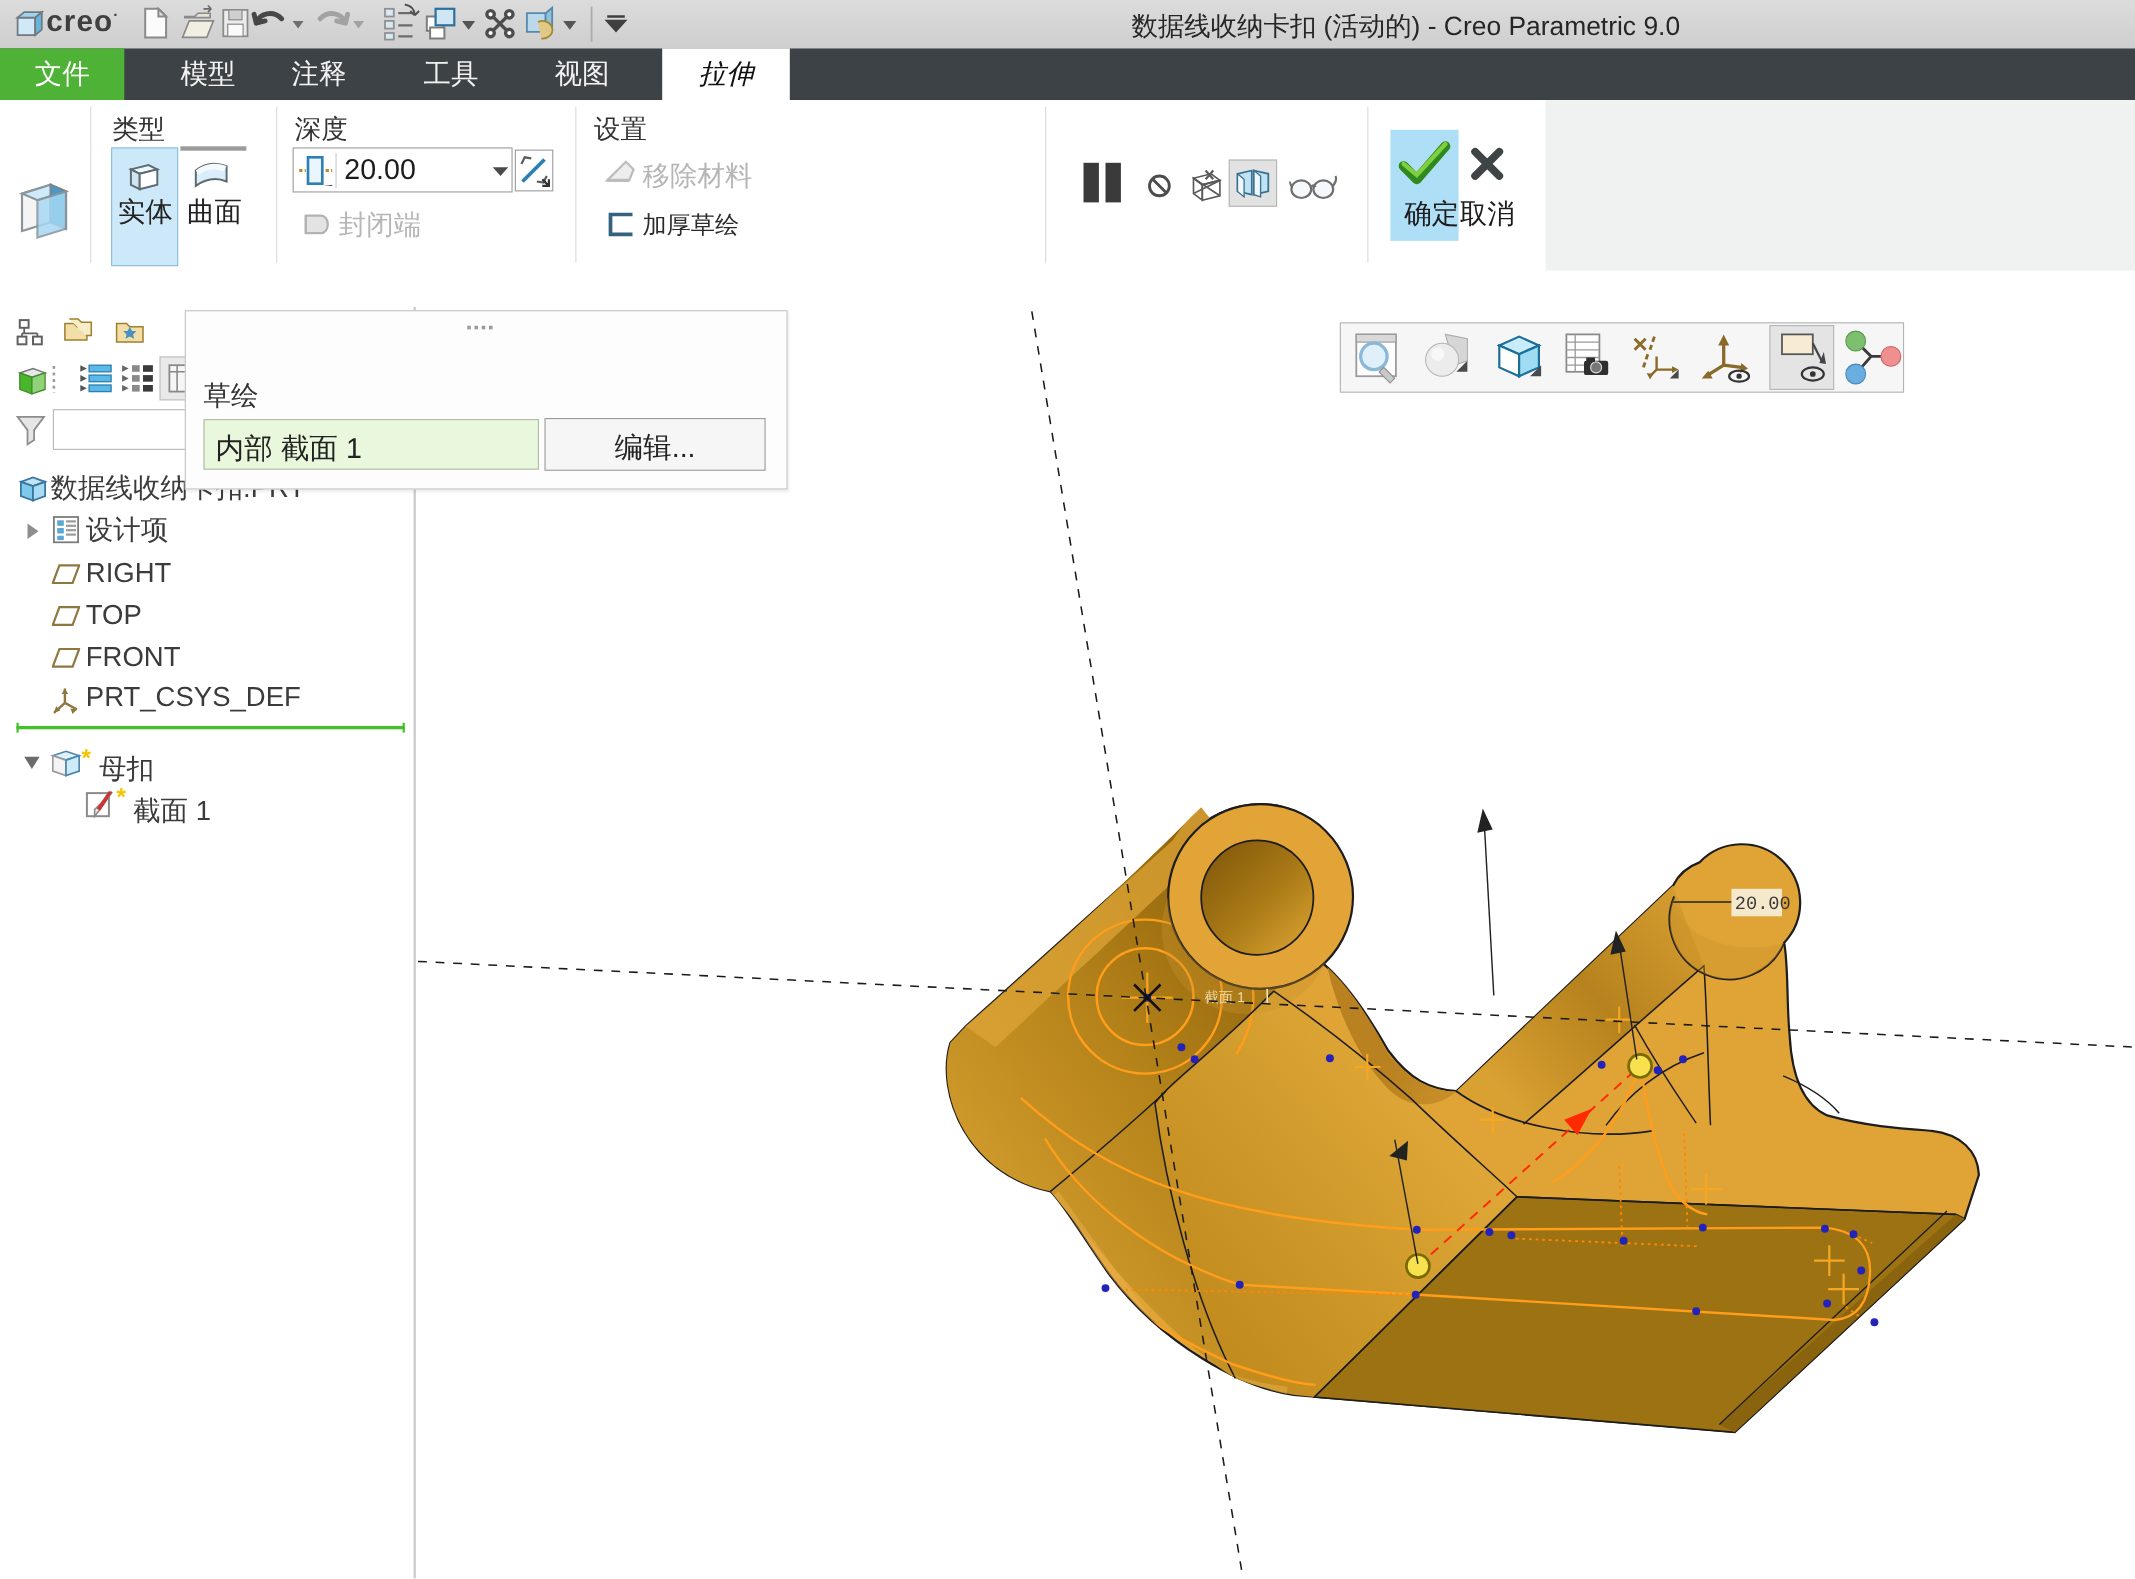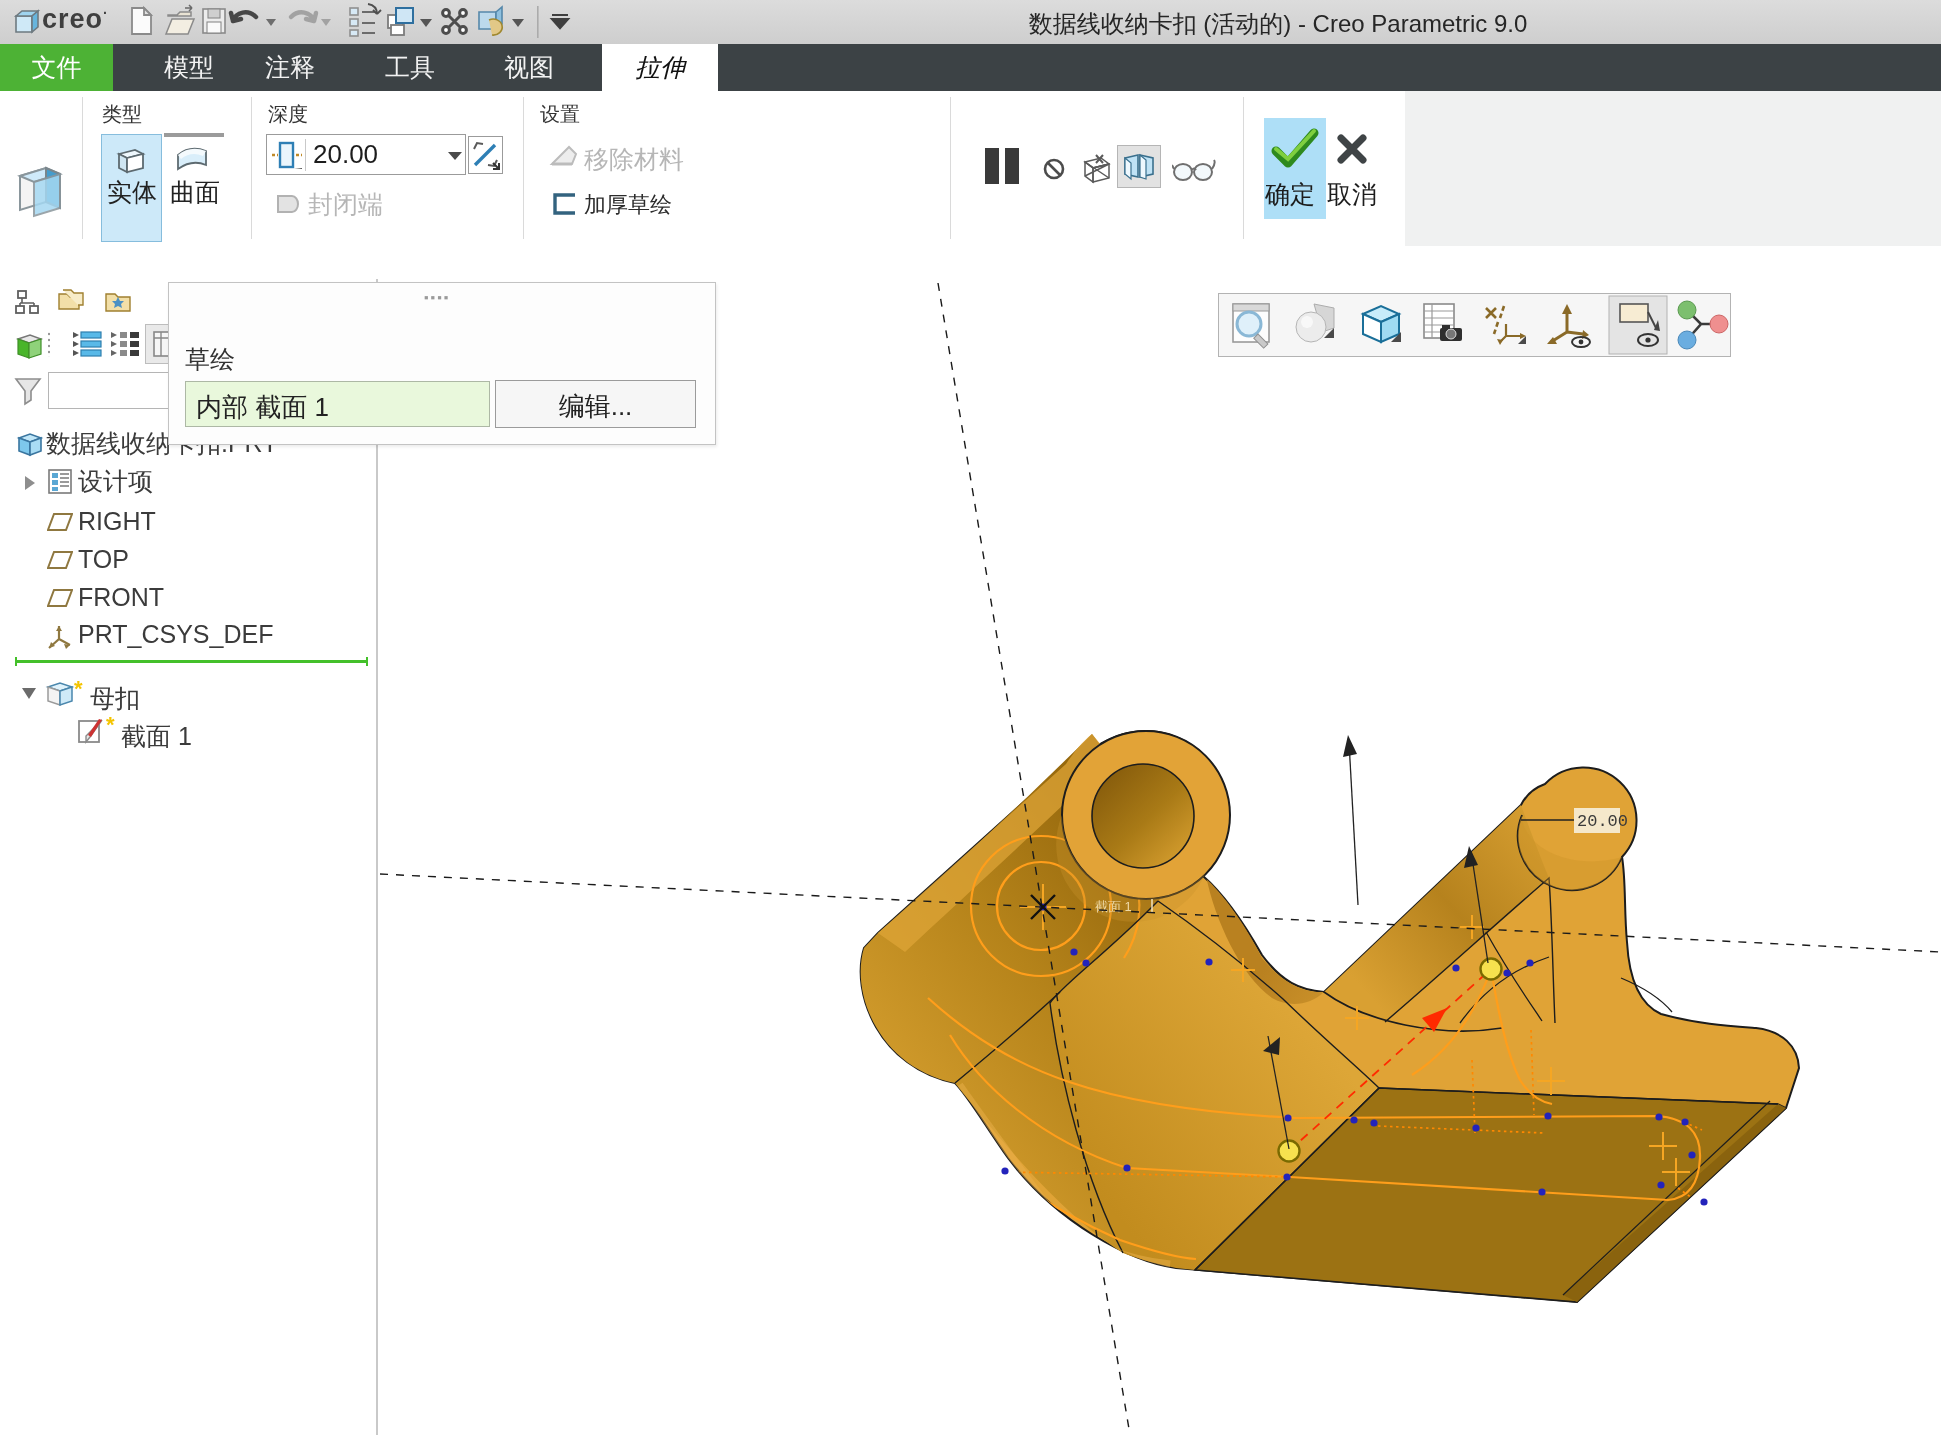--- a/index.html
+++ b/index.html
@@ -18,21 +18,21 @@
 
 #tabbar { left:0; top:44px; width:1941px; height:47px; background:#3c4245; }
 .tab { position:absolute; top:0; height:47px; line-height:47px; text-align:center;
   color:#f2f2f2; font-size:25px; }
 #tab-file { left:0; width:113px; background:#4db235; color:#fff; }
 #tab-active { background:#fff; color:#111; font-style:italic; }
 
 
 #ribbon { left:0; top:91px; width:1941px; height:155px; background:#fff; }
 #ribbon .rsep { position:absolute; top:6px; height:142px; width:1px; background:#dadada; }
-.glabel { position:absolute; top:10px; font-size:20px; color:#333;text-align:right; }
+.glabel { position:absolute; top:10px; font-size:24px; color:#333;text-align:right; }
 #ribbon-right { position:absolute; left:1405px; top:0; width:536px; height:155px; background:#f0f1f1;}
 
 
 #subtabs { left:0; top:246px; width:1941px; height:33px; background:#fff; border-bottom:1px solid #d6d6d6;}
 .stab { position:absolute; top:0; height:32px; line-height:32px; text-align:center; font-size:25px; color:#222; background:#ececec; border-right:1px solid #e0e0e0;}
 #st-mid { position:absolute; left:697px; top:0; width:708px; height:32px; background:#f6f6f7; }
 #st-line { position:absolute; left:1405px; top:0; width:1px; height:32px; background:#cfcfcf; }
 
 
 #content { left:0; top:279px; width:1941px; height:1156px; }
@@ -206,21 +206,21 @@
         <ellipse cx="11" cy="15" rx="9" ry="8" fill="#f3f9fc"></ellipse>
         <ellipse cx="31" cy="15" rx="9" ry="8" fill="#f3f9fc"></ellipse>
         <path d="M20,13 q2,-3 4,0 M2,12 l-2,-4 M40,12 q4,-6 2,-9"></path>
       </g>
     </svg>
     <div class="abs" style="left:1264px;top:27px;width:62px;height:101px;background:#aedff7;"></div>
     <svg class="abs" style="left:1270px;top:34px;" width="50" height="48" viewBox="0 0 50 48">
       <path d="M6,26 l12,12 L44,8" fill="none" stroke="#2e8a1e" stroke-width="9" stroke-linecap="round" stroke-linejoin="round"></path>
       <path d="M6,24 l12,10 L44,6" fill="none" stroke="#7fcf3f" stroke-width="4" stroke-linecap="round"></path>
     </svg>
-    <div class="abs" style="left:1265px;top:87px;width:73px;font-size:25px;color:#1c1c1c;">确定</div>
+    <div class="abs" style="left:1265px;top:87px;width:73px;text-align:center;font-size:25px;color:#1c1c1c;">确定</div>
     <svg class="abs" style="left:1335px;top:41px;" width="34" height="34" viewBox="0 0 34 34">
       <path d="M6,6 L28,28 M28,6 L6,28" stroke="#3f4446" stroke-width="7" stroke-linecap="round"></path>
     </svg>
     <div class="abs" style="left:1322px;top:87px;width:60px;text-align:center;font-size:25px;color:#1c1c1c;">取消</div>
   </div>
   <div id="content" class="abs">
     <div id="leftpanel" class="abs">
       <svg class="abs" style="left:14px;top:9px;" width="28" height="28" viewBox="0 0 28 28">
         <g fill="#fff" stroke="#5f5f5f" stroke-width="1.8">
           <rect x="4" y="3" width="8" height="7"></rect>

